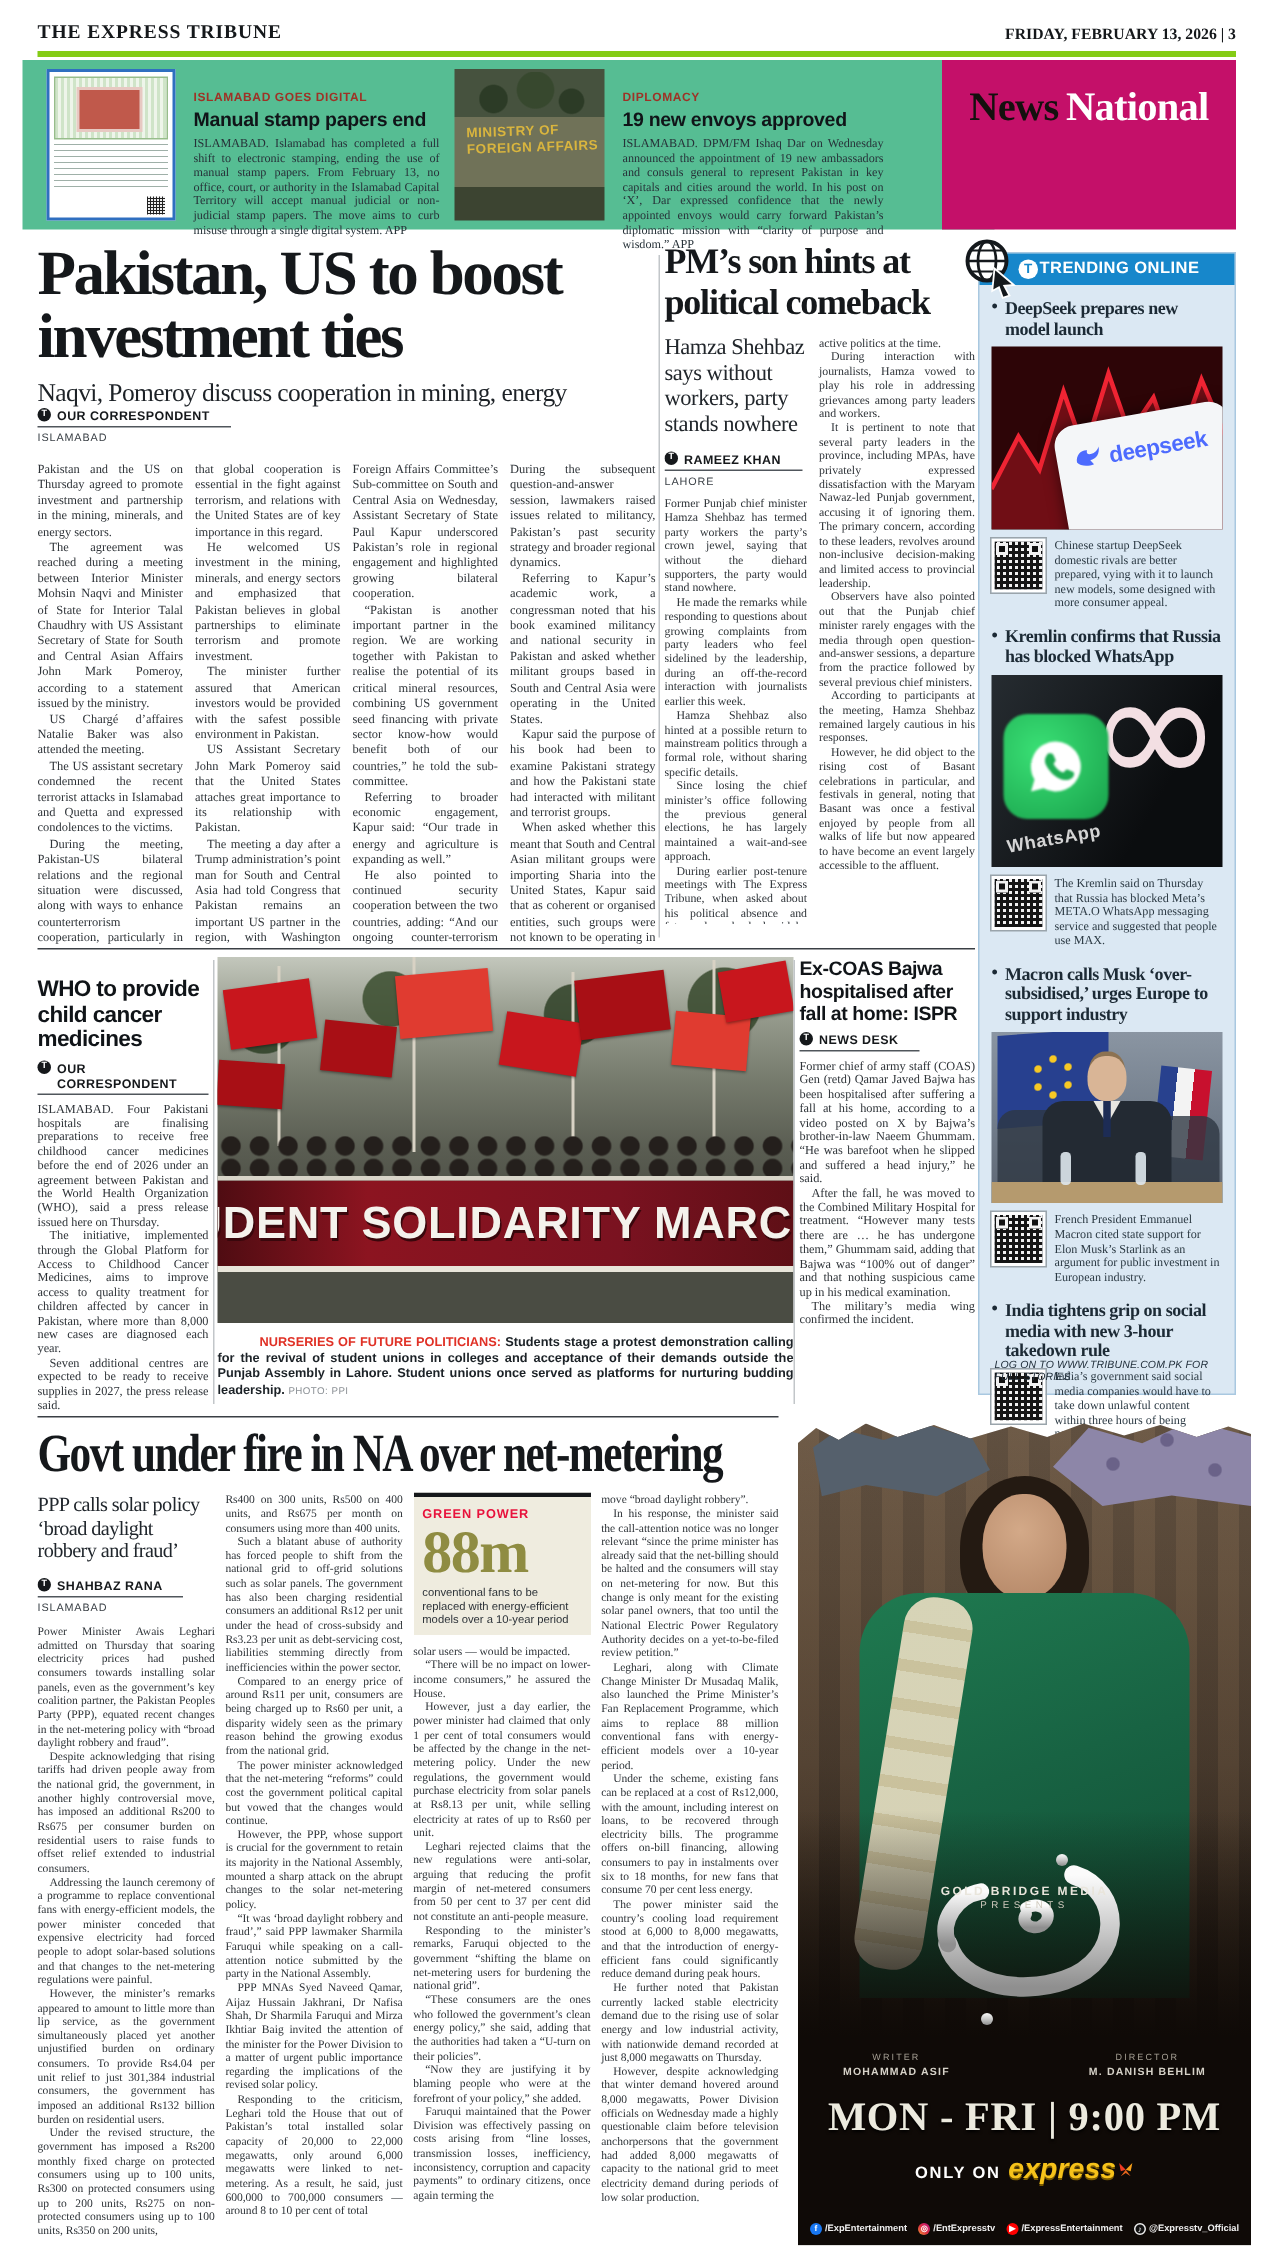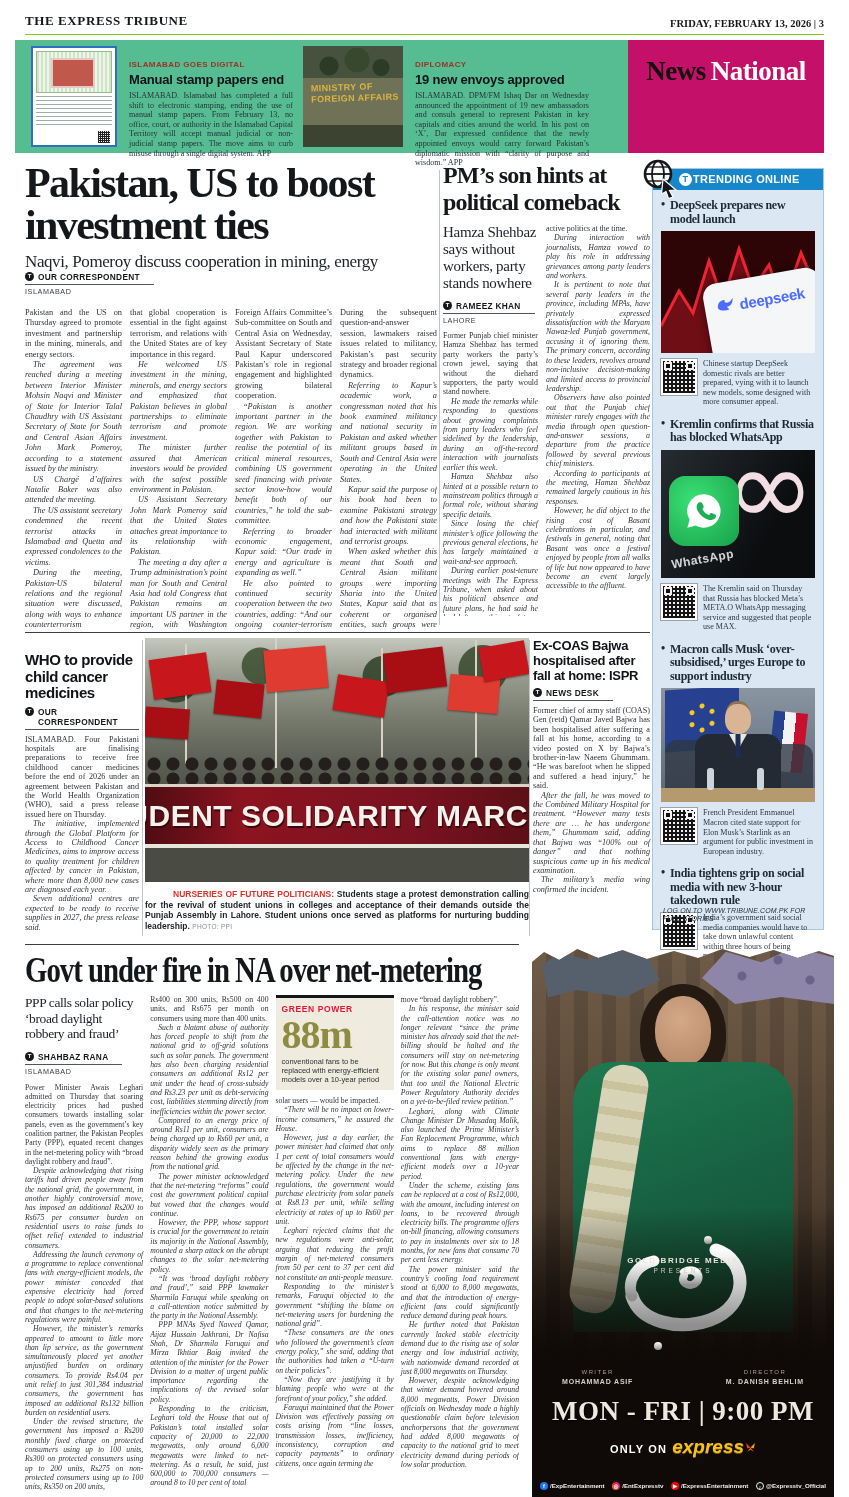--- a/index.html
+++ b/index.html
@@ -2,21 +2,21 @@
 <html><head>
 <meta charset="utf-8">
 <style>
 * { margin:0; padding:0; box-sizing:border-box; }
 html,body { background:#ffffff; }
 body { width:849px; height:1497px; position:relative; overflow:hidden;
   font-family:"Liberation Serif","DejaVu Serif",serif; color:#2e3338; }
 
 
 #masthead { position:absolute; left:25px; right:25px; top:13px; display:flex;
-  justify-content:space-between; align-items:flex-end; border-bottom:1px solid #84cc16; padding-bottom:5px; }
+  justify-content:space-between; align-items:flex-end; border-bottom:4px solid #84cc16; padding-bottom:5px; }
 .paper-name { font-weight:bold; font-size:13px; letter-spacing:.6px; color:#15181b; }
 .edition-date { font-weight:bold; font-size:10.5px; color:#15181b; }
 
 
 #strip-green { position:absolute; left:15px; top:40px; width:648px; height:113px; background:#56bd93; display:flex; }
 .stamp-card { width:86px; height:101px; margin:6px 8px 6px 16px; background:#fff; border:2px solid #2f6fc0; padding:3px; flex:none; }
 .stamp-art { height:42px; border:1px solid #97bd8b; background:
   repeating-linear-gradient(90deg,#cfe4c8 0 2px,#eef5ea 2px 4px); position:relative; }
 .stamp-art::after { content:""; position:absolute; left:16px; top:8px; width:40px; height:26px;
   background:#c0594b; box-shadow:0 0 0 2px #e7c9c2; }
@@ -55,21 +55,21 @@
 .byline-name { font-weight:bold; font-size:8.3px; letter-spacing:.3px; color:#15181b; }
 .byline-loc { font-size:7.2px; letter-spacing:.6px; color:#3a4046; margin-top:2px; }
 
 
 #lead { position:absolute; left:25px; top:162px; width:412px; }
 #lead h1 { font-size:42px; line-height:42px; font-weight:bold; color:#15181b; letter-spacing:-1.6px; }
 .lead-deck { font-size:17px; letter-spacing:-0.4px; color:#1d2227; margin-top:6px; }
 .lead-cols { display:grid; grid-template-columns:repeat(4,1fr); gap:8px; margin-top:12px;
   height:322px; overflow:hidden; font-size:8.3px; line-height:10.4px; text-align:justify; }
 .jcol p { margin:0; }
-.jcol p + p { text-indent:8px;font-style:italic; }
+.jcol p + p { text-indent:8px; }
 
 
 #pm { position:absolute; left:443px; top:162px; width:207px; }
 #pm h2 { font-size:24px; line-height:27px; font-weight:bold; letter-spacing:-0.8px; color:#15181b; }
 .pm-grid { display:grid; grid-template-columns:95px 104px; gap:8px; margin-top:8px; height:392px; overflow:hidden; }
 .pm-standfirst { font-size:15px; line-height:17px; letter-spacing:-0.3px; color:#22272c; }
 .pm-byline { margin:9px 0 6px; }
 .pm-col { font-size:7.9px; line-height:9.4px; text-align:justify; }
 
 .vrule { position:absolute; width:1px; background:#c2c6c9; }

